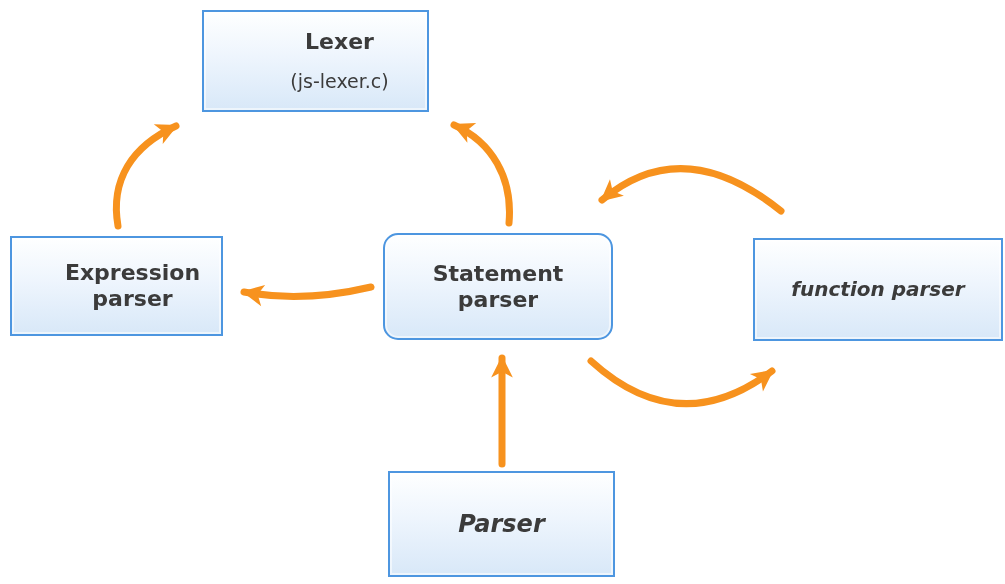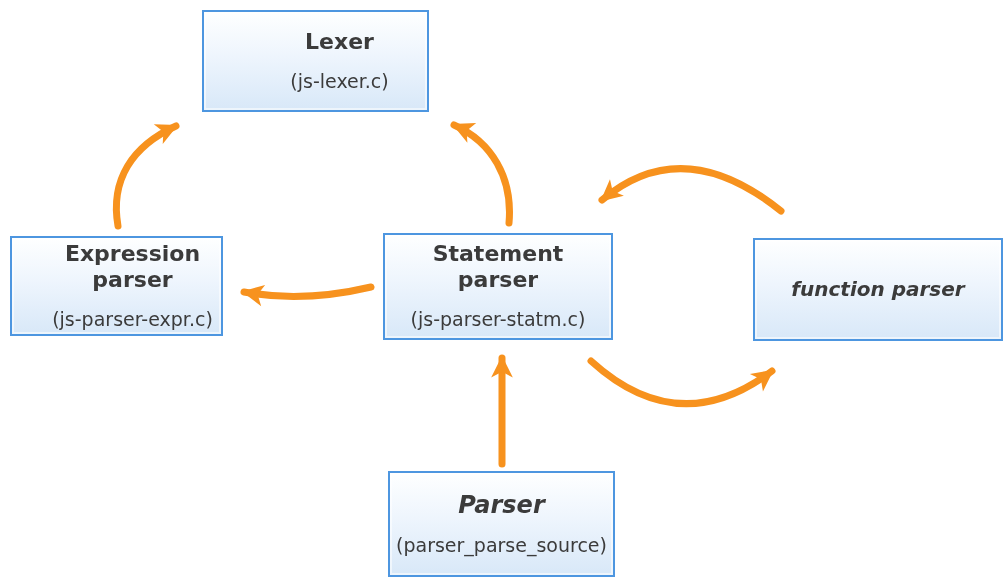--- a/index.html
+++ b/index.html
@@ -44,21 +44,21 @@
   .node-subtitle {
     font-size: 19px;
     font-weight: normal;
     line-height: 1.3;
     margin-top: 14px;
   }
   .narrow-title { max-width: 150px; }
 
   #node-lexer      { left: 202px; top: 10px;  width: 227px; height: 102px; padding-left: 48px; }
   #node-expression { left: 10px;  top: 236px; width: 213px; height: 100px; padding-left: 32px; }
-  #node-statement  { left: 383px; top: 233px; width: 230px; height: 107px; }
+  #node-statement  { left: 383px; top: 233px; width: 230px; height: 107px; border-radius: 15px; }
   #node-function   { left: 753px; top: 238px; width: 250px; height: 103px; }
   #node-parser     { left: 388px; top: 471px; width: 227px; height: 106px; }
 
   #node-function .node-title { font-size: 20px; font-style: italic; }
   #node-parser  .node-title  { font-size: 24px; font-style: italic; }
 
   .edge {
     fill: none;
     stroke-width: 7px;
     stroke-linecap: round;
@@ -89,30 +89,27 @@
     <path class="edge" d="M 502 464 L 502 358" marker-end="url(#ah)" stroke="#F7921E"></path>
   </svg>
 
   <div class="node" id="node-lexer">
     <span class="node-title">Lexer</span>
     <span class="node-subtitle">(js-lexer.c)</span>
   </div>
 
   <div class="node" id="node-expression">
     <span class="node-title narrow-title">Expression parser</span>
-    <span class="node-subtitle">(js-parser-expr.c)</span>
   </div>
 
   <div class="node" id="node-statement">
     <span class="node-title narrow-title">Statement parser</span>
-    <span class="node-subtitle">(js-parser-statm.c)</span>
   </div>
 
   <div class="node" id="node-function">
     <span class="node-title">function parser</span>
   </div>
 
   <div class="node" id="node-parser">
     <span class="node-title">Parser</span>
-    <span class="node-subtitle">(parser_parse_source)</span>
   </div>
 
 </div>
 
 </body></html>

